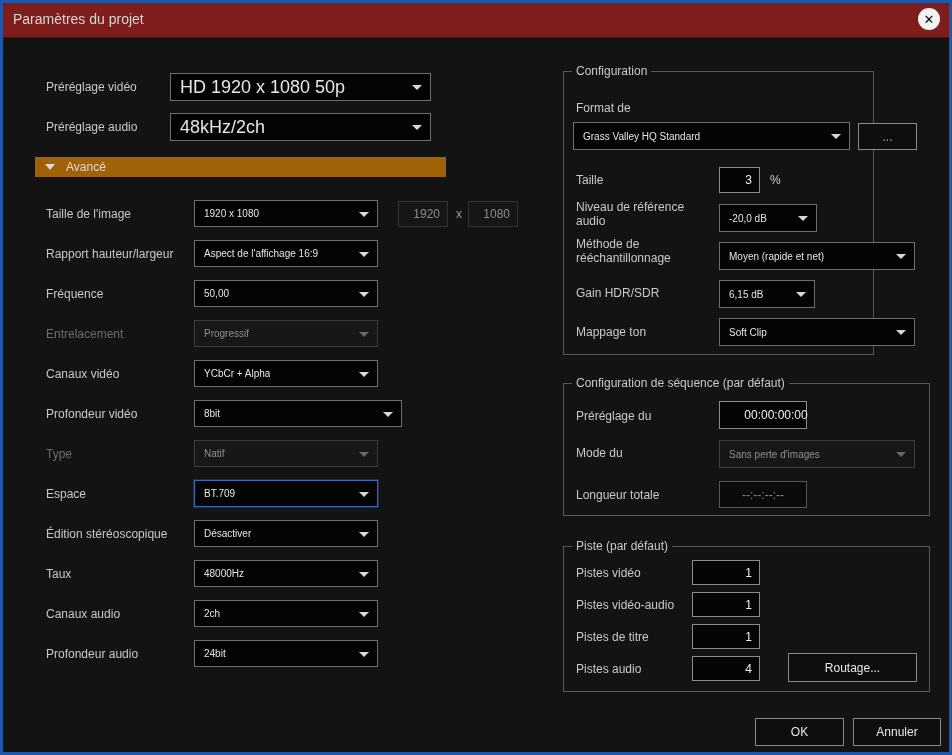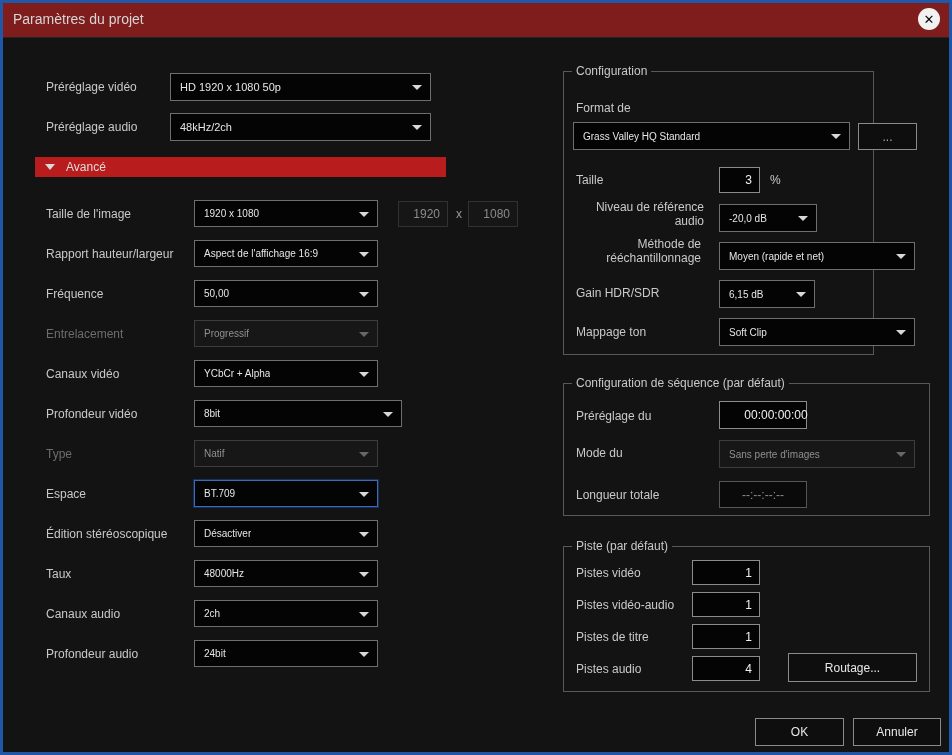--- a/index.html
+++ b/index.html
@@ -31,38 +31,38 @@
   .dd{
     position:absolute;height:27px;background:#040404;border:1px solid #6e6e6e;
     display:flex;align-items:center;padding:0 22px 0 9px;font-size:10px;color:#e6e6e6;
   }
   .dd .ddv{white-space:nowrap;overflow:hidden;}
   .arr{
     position:absolute;right:8px;top:50%;margin-top:-2px;width:0;height:0;
     border-left:5px solid transparent;border-right:5px solid transparent;
     border-top:5px solid #d8d8d8;
   }
-  .dd.big{height:28px;font-size:11px;}
+  .dd.big{height:28px;font-size:18px;}
   .dd.disabled{background:#171717;border-color:#3d3d3d;color:#909090;}
   .dd.disabled .arr{border-top-color:#676767;}
   .dd.focused{border:1px solid #3a6ab8;box-shadow:0 0 0 1px #142f5c;}
   .inp{
     position:absolute;background:#040404;border:1px solid #8b8b8b;color:#f0f0f0;
     font-size:12px;display:flex;align-items:center;justify-content:flex-end;padding:0 7px;
   }
   .inp.center{justify-content:center;padding:0 4px;}
   .inp.dim{background:#161616;border-color:#323232;color:#8b8b8b;}
   .inp.dimline{background:#0a0a0a;border-color:#565656;color:#8b8b8b;}
   .btn{
     position:absolute;background:#0e0e0e;border:1px solid #8a8a8a;color:#e8e8e8;
     font-size:12px;display:flex;align-items:center;justify-content:center;cursor:default;
     white-space:nowrap;
   }
   .advbar{
-    position:absolute;left:35px;top:157px;width:411px;height:20px;background:#b91c1c;
+    position:absolute;left:35px;top:157px;width:411px;height:20px;background:#a16207;
     display:flex;align-items:center;color:#dcdcdc;font-size:12px;cursor:default;
   }
   .tri-down{
     width:0;height:0;margin:0 11px 0 10px;
     border-left:5px solid transparent;border-right:5px solid transparent;
     border-top:6px solid #dadada;
   }
   .group{position:absolute;border:1px solid #585858;background:transparent;}
   .legend{
     position:absolute;top:-8px;left:8px;background:#131313;padding:0 4px;
@@ -171,21 +171,21 @@
     <span class="ddv">2ch</span>
       <span class="arr"></span>
   </div>
 
   <span class="lbl" style="left:46px;top:647px;">Profondeur audio</span>
   <div class="dd" style="left:194px;top:640px;width:184px;">
     <span class="ddv">24bit</span>
       <span class="arr"></span>
   </div>
 
-  <div class="group" style="left:563px;top:71px;width:311px;height:284px;text-align:right;">
+  <div class="group" style="left:563px;top:71px;width:311px;height:284px;">
     <span class="legend">Configuration</span>
 
     <span class="lbl" style="left:12px;top:29px;">Format de</span>
     <div class="dd" style="left:9px;top:50px;width:277px;height:28px;">
       <span class="ddv">Grass Valley HQ Standard</span>
         <span class="arr"></span>
     </div>
     <div class="btn" style="left:294px;top:51px;width:59px;height:27px;color:#a8a8a8;">
       <span>...</span>
     </div>

